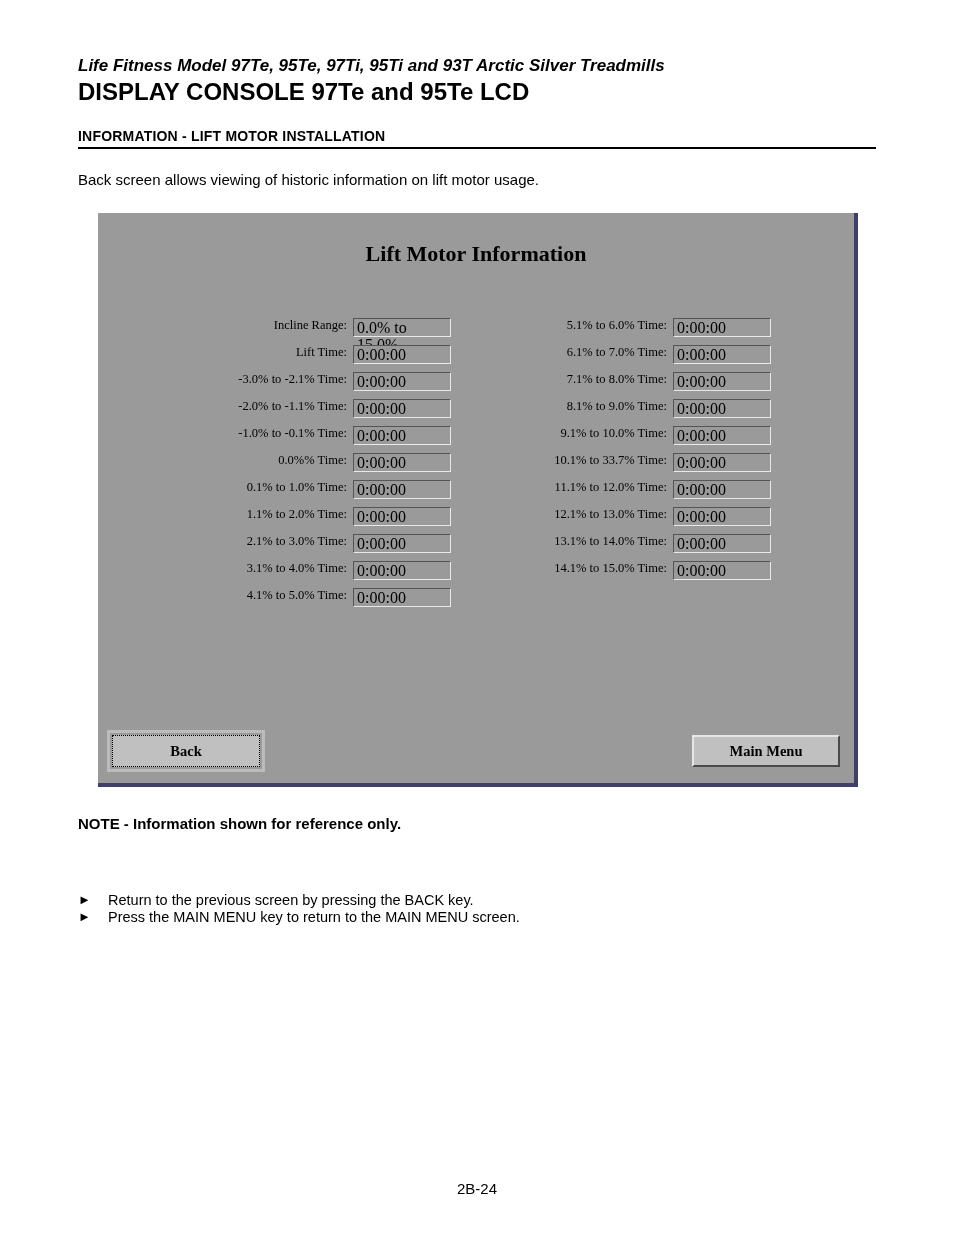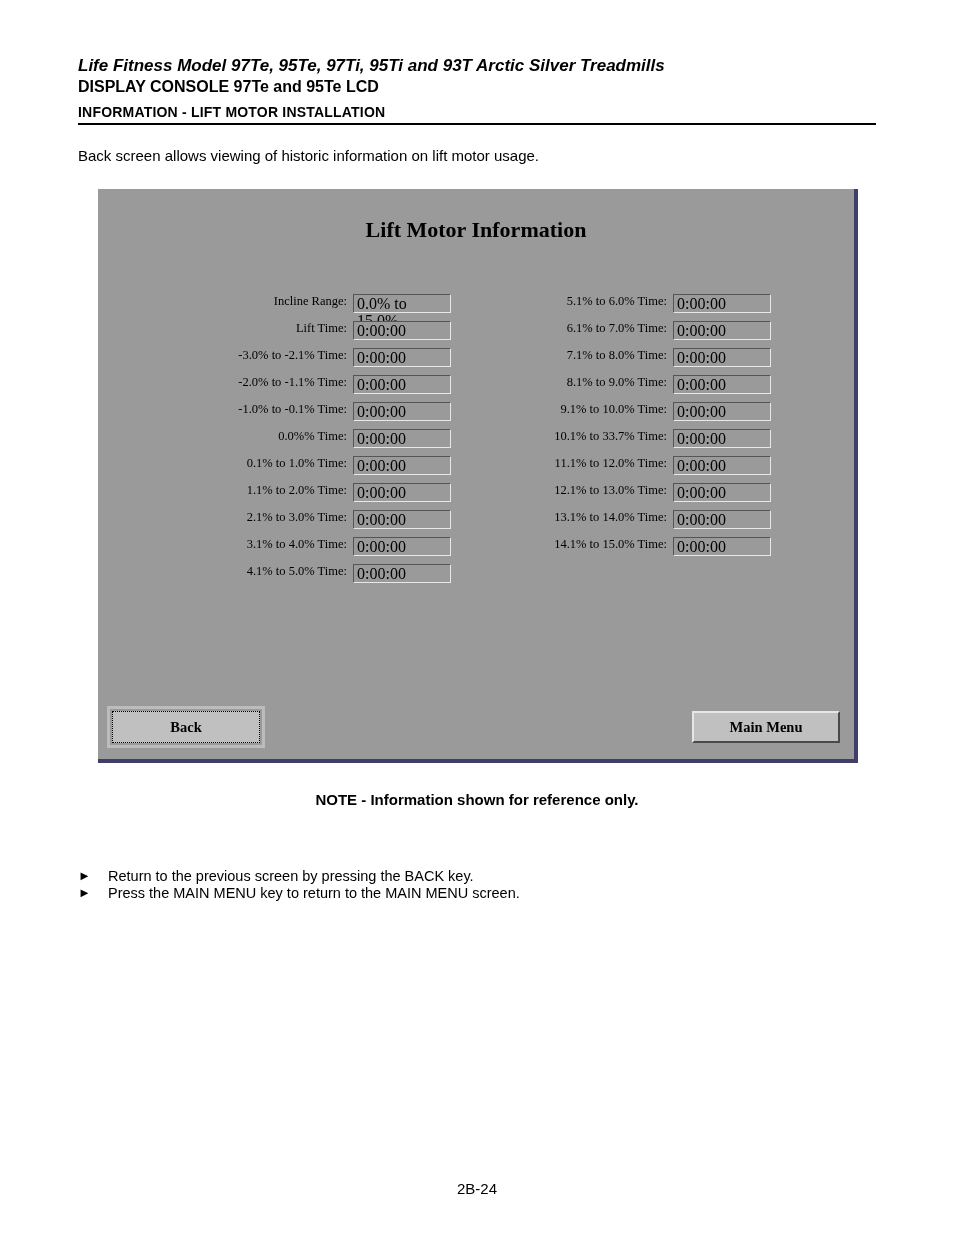--- a/index.html
+++ b/index.html
@@ -17,22 +17,22 @@
     min-height: 1235px;
   }
   .doc-title-italic {
     font-style: italic;
     font-weight: bold;
     font-size: 17px;
     margin-bottom: 2px;
   }
   .doc-title-bold {
     font-weight: bold;
-    font-size: 16px;
-    margin-bottom: 8px;
+    font-size: 24px;
+    margin-bottom: 22px;
   }
   .section-heading {
     font-weight: bold;
     font-size: 14px;
     margin-bottom: 3px;
     letter-spacing: 0.2px;
   }
   .hr {
     border: none;
     border-top: 2px solid #000;
@@ -119,21 +119,21 @@
     outline-offset: 2px;
   }
   .btn-main {
     right: 14px;
     border-top: 2px solid #e6e6e6;
     border-left: 2px solid #e6e6e6;
     border-right: 2px solid #4a4a4a;
     border-bottom: 2px solid #4a4a4a;
   }
   .note {
-    text-align: center;
+    text-align: left;
     font-weight: bold;
     font-size: 15px;
     margin-top: 28px;
   }
   .instructions {
     margin-top: 60px;
     font-size: 14.5px;
   }
   .instr-row {
     display: flex;

